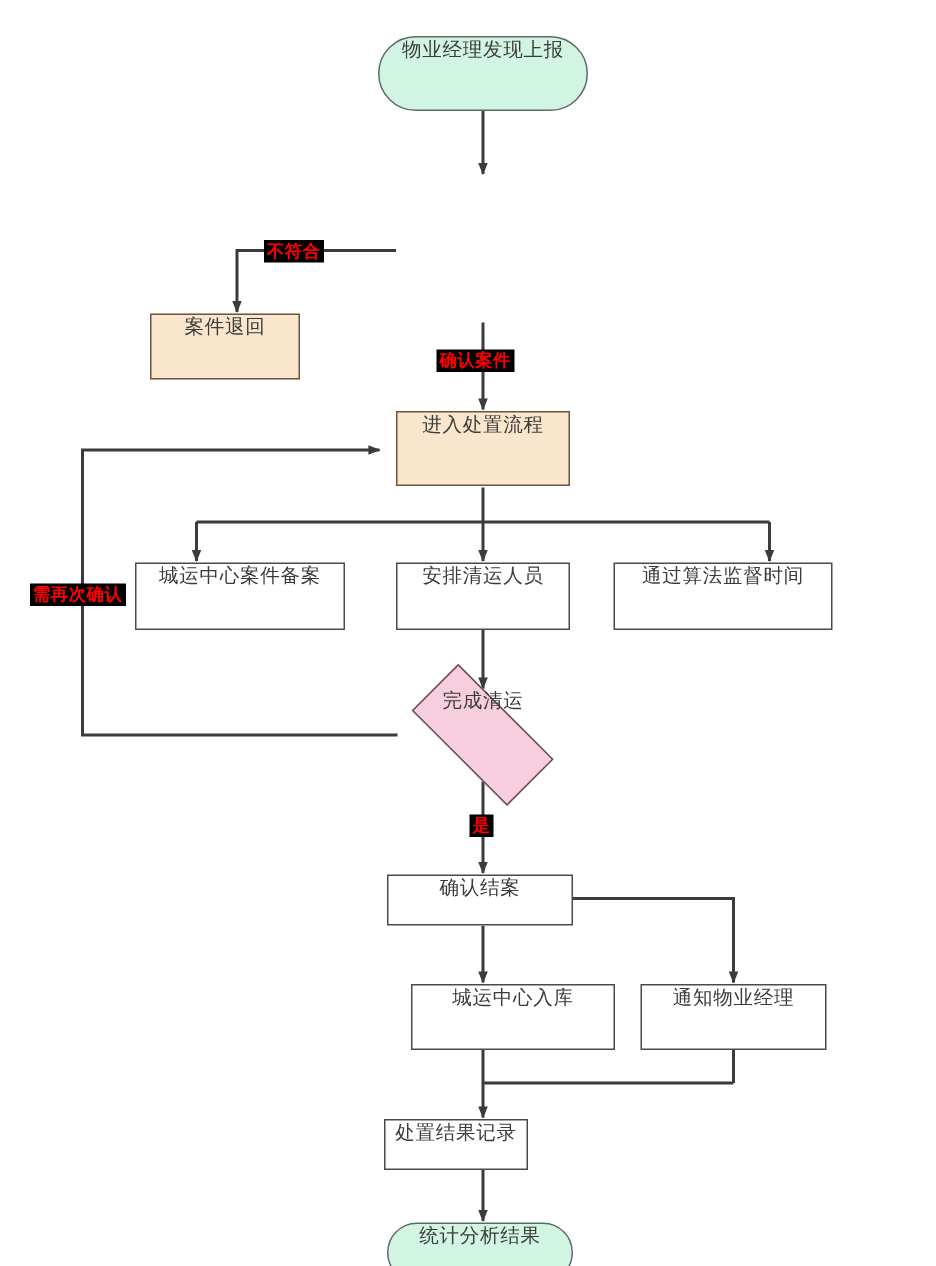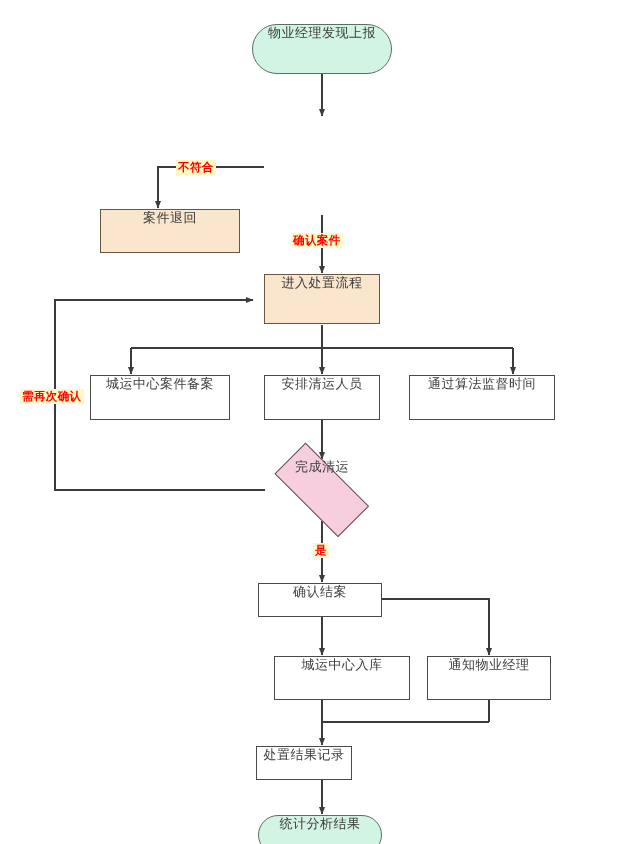--- a/index.html
+++ b/index.html
@@ -74,21 +74,21 @@
     padding: 0 8px;
     max-width: 84px;
   }
   .edge-label {
     position: absolute;
     color: #ff0000;
     font-size: 11.5px;
     font-weight: bold;
     letter-spacing: 0.4px;
     white-space: nowrap;
-    background: #fef9c3;
+    background: #000000;
     padding: 0 2px;
     z-index: 4;
   }
 </style>
 </head>
 <body>
 
 <div id="flowchart-root">
 
   <svg id="edge-layer" viewBox="0 0 624 844" width="624" height="844">
@@ -128,21 +128,21 @@
 
       <path d="M322,780 L322,814" marker-end="url(#arrow)"></path>
     </g>
   </svg>
 
   <div class="node node-terminal" style="left:252px; top:24px; width:140px; height:50px;">
     <span>物业经理发现上报</span>
   </div>
 
 
-  <div class="node node-fill" style="left:100px; top:209px; width:140px; height:44px;">
+  <div class="node node-fill" style="left:100px; top:209px; width:100px; height:44px;">
     <span>案件退回</span>
   </div>
 
   <div class="node node-fill" style="left:264px; top:274px; width:116px; height:50px;">
     <span>进入处置流程</span>
   </div>
 
   <div class="node node-process" style="left:90px; top:375px; width:140px; height:45px;">
     <span>城运中心案件备案</span>
   </div>

